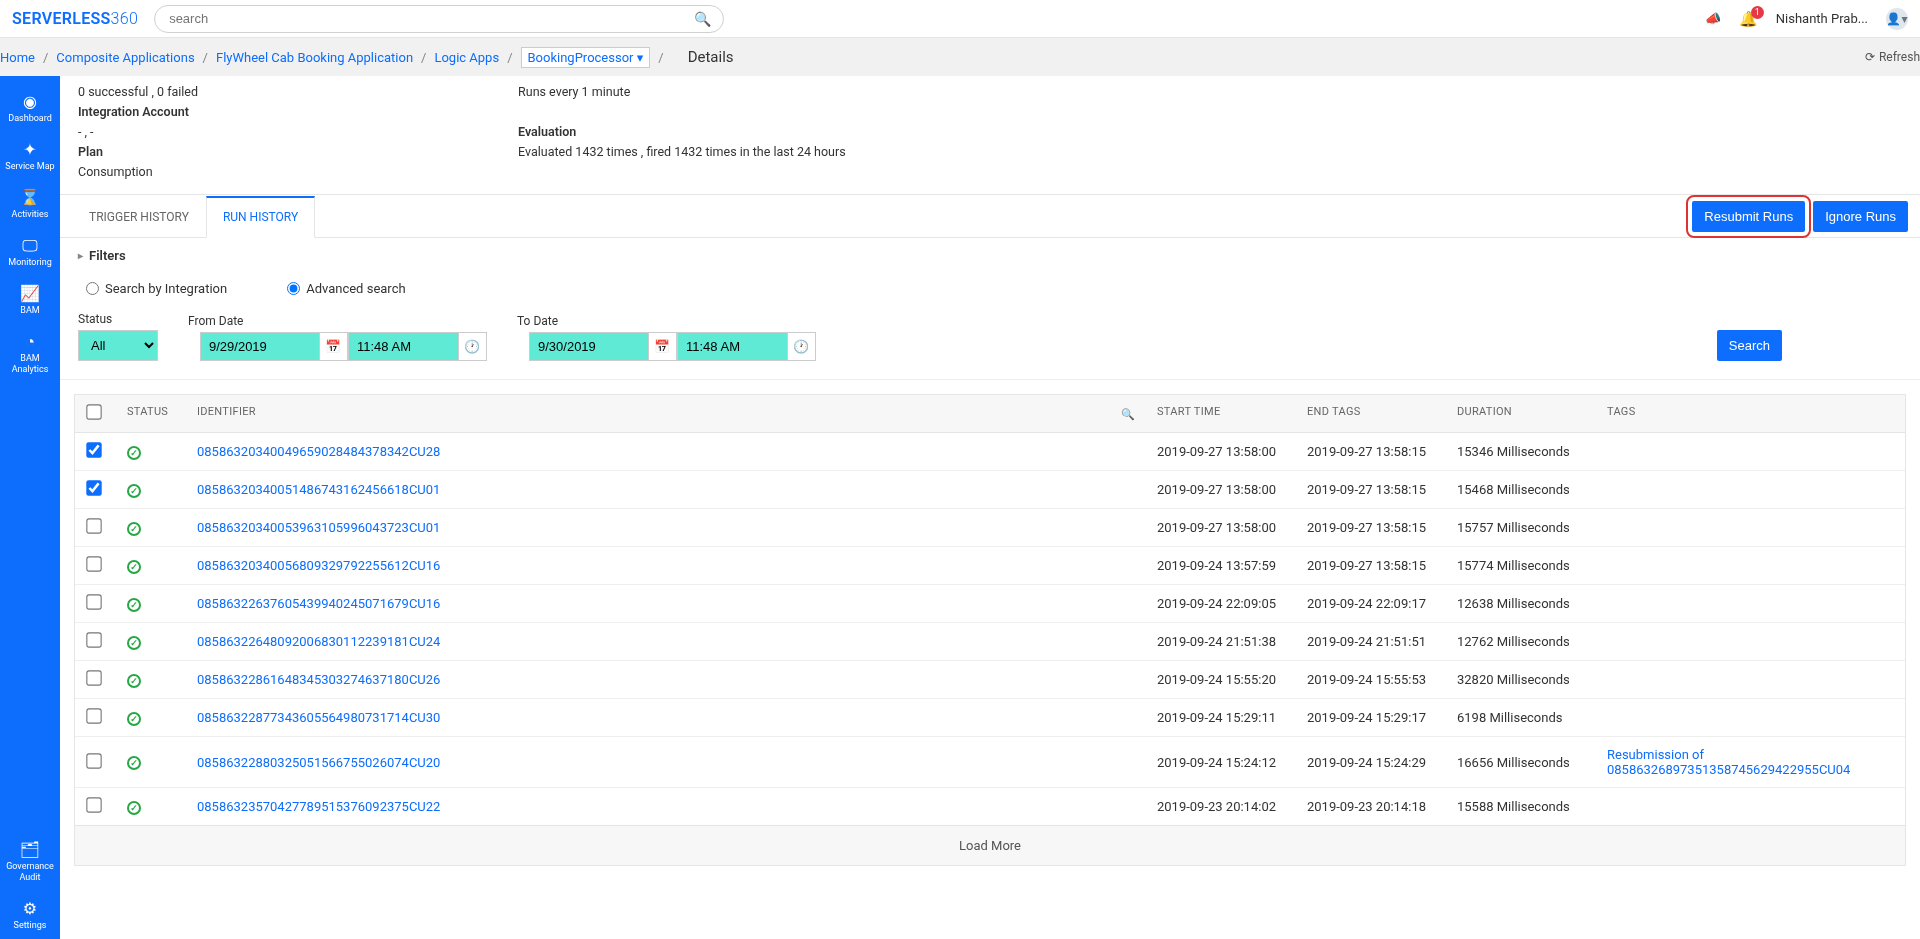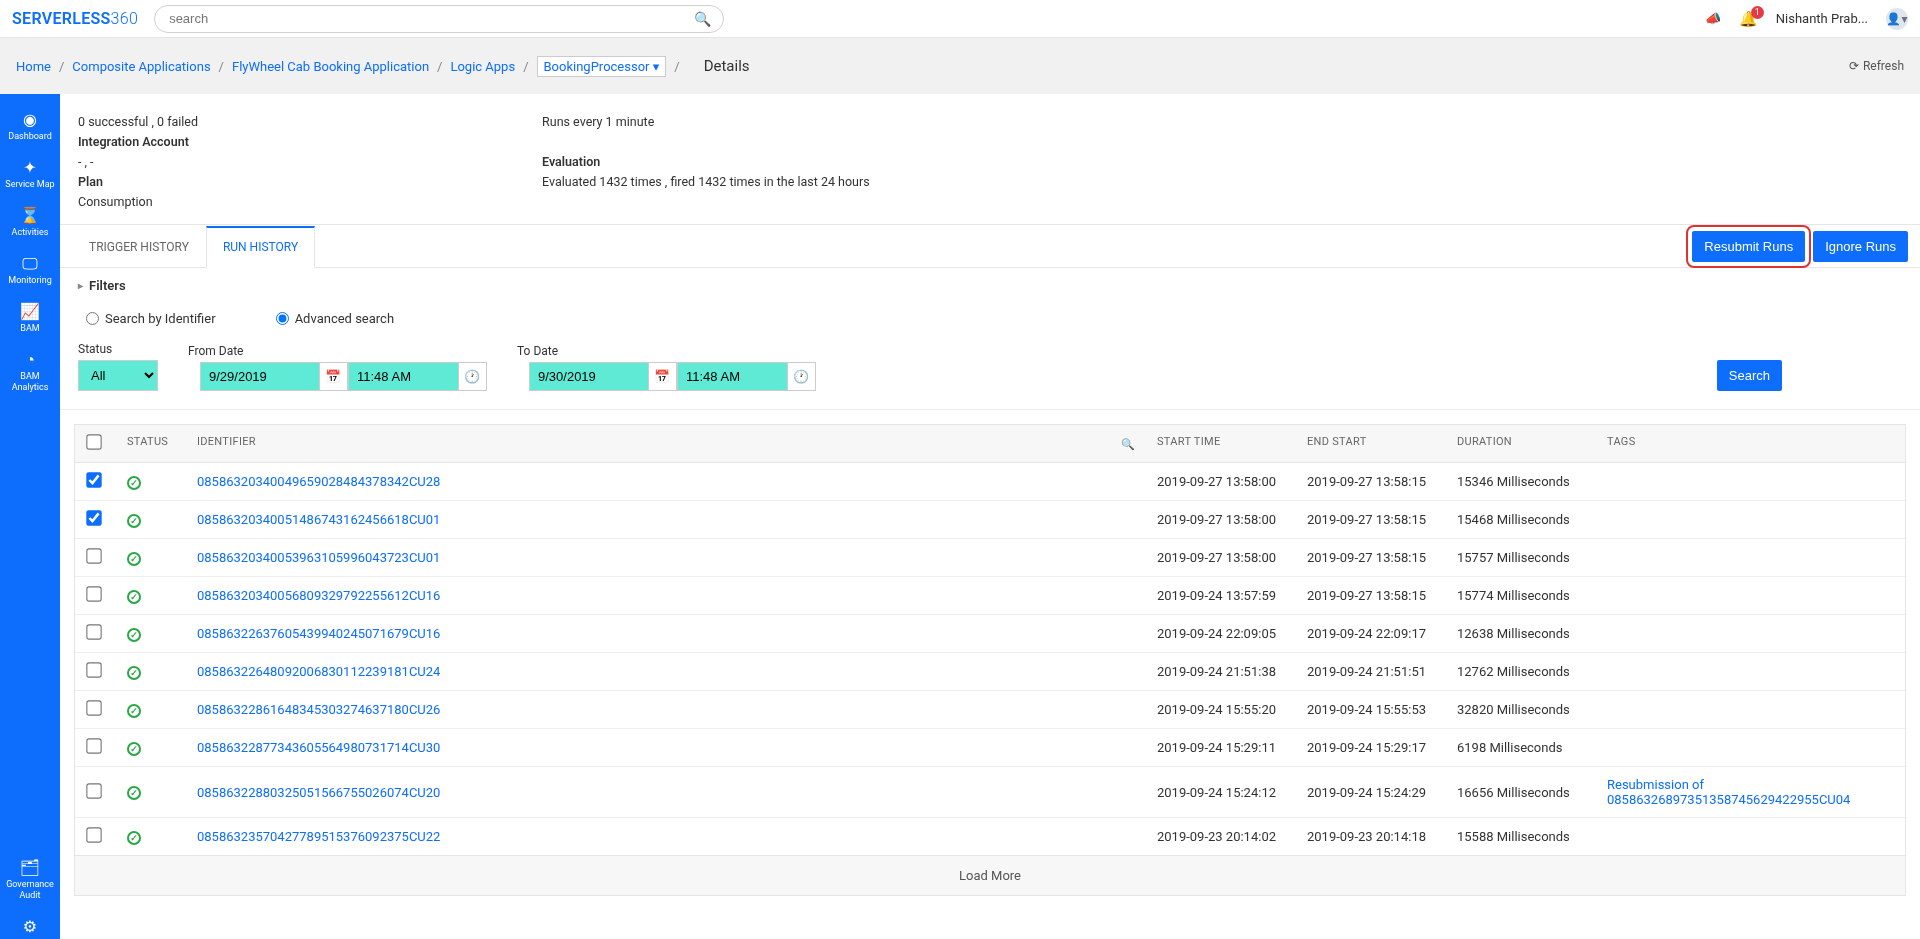--- a/index.html
+++ b/index.html
@@ -9,35 +9,35 @@
 .logo .thin { font-weight: 300; }
 .search-wrap { flex: 0 0 570px; position: relative; }
 .search-input { width: 100%; height: 28px; border: 1px solid #d0d0d0; border-radius: 20px; padding: 0 36px 0 14px; font-size: 13px; color: #555; outline: none; }
 .search-icon-r { position: absolute; right: 12px; top: 50%; transform: translateY(-50%); color: #0d6efd; font-size: 14px; }
 .topbar-right { margin-left: auto; display: flex; align-items: center; gap: 18px; color: #333; }
 .bell-wrap { position: relative; font-size: 15px; }
 .badge-dot { position: absolute; top: -4px; right: -6px; background: #e63946; color: #fff; font-size: 9px; width: 13px; height: 13px; border-radius: 50%; display: flex; align-items: center; justify-content: center; }
 .user-name { font-size: 13px; }
 .avatar { width: 22px; height: 22px; border-radius: 50%; background: #e0e6ed; display: inline-flex; align-items: center; justify-content: center; font-size: 12px; color: #6c757d; }
 
-.breadcrumb-bar { background: #f1f1f1; height: 56px; display: flex; align-items: center; padding: 0 16px; font-size: 13px; }
+.breadcrumb-bar { background: #f1f1f1; height: 38px; display: flex; align-items: center; padding: 0 0; font-size: 13px; }
 .breadcrumb-bar a { color: #0d6efd; text-decoration: none; }
 .breadcrumb-bar .sep { margin: 0 8px; color: #888; }
 .breadcrumb-select { border: 1px solid #ccc; background: #fff; padding: 2px 6px; font-size: 13px; color: #0d6efd;}
 .details-label { margin-left: 16px; color: #333; font-size: 15px; }
 .refresh { margin-left: auto; color: #555; font-size: 12px; cursor: pointer; display:flex; align-items:center; gap:4px;}
 
 .layout { display: flex; height: calc(100vh - 76px); }
 .sidebar { width: 60px; background: #0d6efd; color: #fff; display: flex; flex-direction: column; align-items: center; padding-top: 8px; }
 .sidebar-item { width: 100%; text-align: center; padding: 8px 2px; font-size: 9px; cursor: pointer; line-height: 1.2;}
 .sidebar-item .ico { font-size: 16px; display: block; margin-bottom: 2px; }
 .sidebar-spacer { flex: 1; }
 .content { flex: 1; overflow: auto; padding: 0 0 20px 0; }
 
-.summary { display: flex; padding: 18px 18px 12px 18px; gap: 44px; }
+.summary { display: flex; padding: 6px 18px 12px 18px; gap: 20px; }
 .summary-block { font-size: 12.5px; color: #333; line-height: 1.6; }
 .summary-block .bold { font-weight: 600; }
 .summary-right { margin-left: 300px; }
 
 .tabs-row { border-top: 1px solid #e5e5e5; border-bottom: 1px solid #e5e5e5; display: flex; align-items: center; padding: 0 12px; height: 44px;}
 .tab { padding: 0 16px; height: 100%; display: flex; align-items: center; font-size: 12px; color: #666; cursor: pointer; border:1px solid transparent; border-top:2px solid transparent;}
 .tab.active { color: #0d6efd; border:1px solid #e5e5e5; border-top: 2px solid #0d6efd; border-bottom:1px solid #fff; background: #fff; margin-bottom:-1px; }
 .tab-actions { margin-left: auto; display: flex; gap: 8px; }
 .btn { border: none; padding: 8px 12px; font-size: 13px; cursor: pointer; border-radius: 2px; }
 .btn-primary { background: #0d6efd; color: #fff; }
@@ -156,21 +156,21 @@
     </div>
 
     <div class="filters">
       <div class="filters-header">
           <span class="chev">▸</span>
           <span>Filters</span>
         </div>
       <div class="filter-radios">
         <label>
             <input type="radio" name="fmode" style=""> 
-            <span>Search by Identifier</span>
+            <span>Search by Integration</span>
           </label>
         <label>
             <input type="radio" name="fmode" checked="" style=""> 
             <span>Advanced search</span>
           </label>
       </div>
       <div class="filter-row">
         <div class="filter-field">
           <label>Status</label>
           <select><option>All</option></select>
@@ -196,21 +196,21 @@
         <button class="btn btn-primary search-btn">Search</button>
       </div>
     </div>
 
     <div class="table">
       <div class="thead">
         <div class="col-chk"><input type="checkbox" class="chk" style=""></div>
         <div class="col-status">STATUS</div>
         <div class="col-id"><span>IDENTIFIER</span><span class="id-search">🔍</span></div>
         <div class="col-start">START TIME</div>
-        <div class="col-end">END START</div>
+        <div class="col-end">END TAGS</div>
         <div class="col-dur">DURATION</div>
         <div class="col-tags">TAGS</div>
       </div>
       <div id="tbody">
           <div class="trow">
             <div class="col-chk"><input type="checkbox" class="chk" checked="" style=""></div>
             <div class="col-status"><span class="status-ok">✓</span></div>
             <div class="col-id"><a href="#">08586320340049659028484378342CU28</a></div>
             <div class="col-start">2019-09-27 13:58:00</div>
             <div class="col-end">2019-09-27 13:58:15</div>

